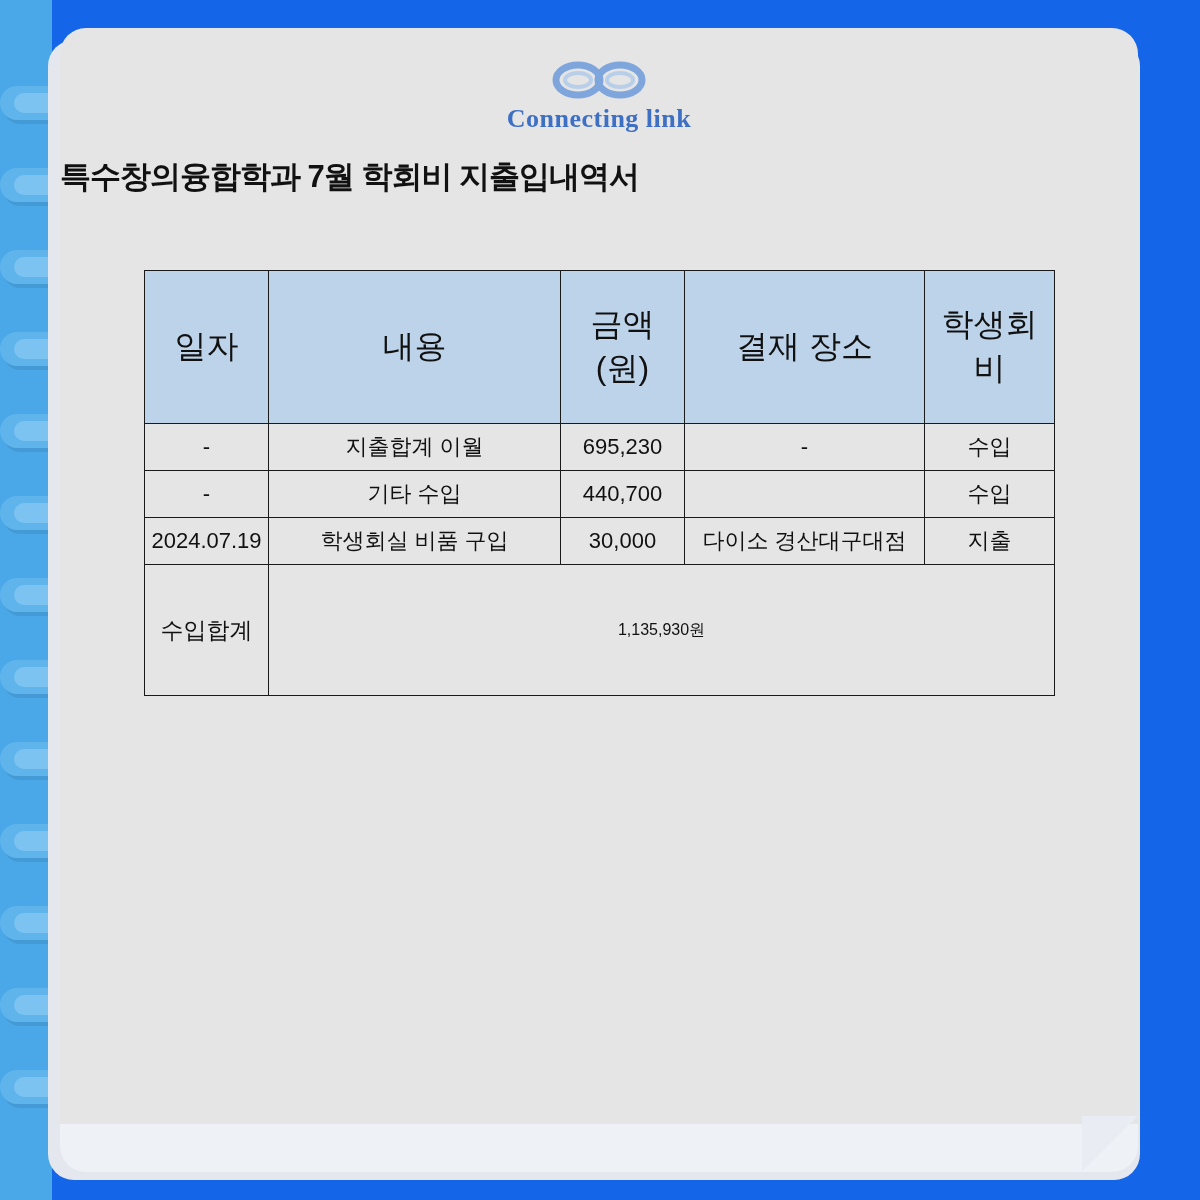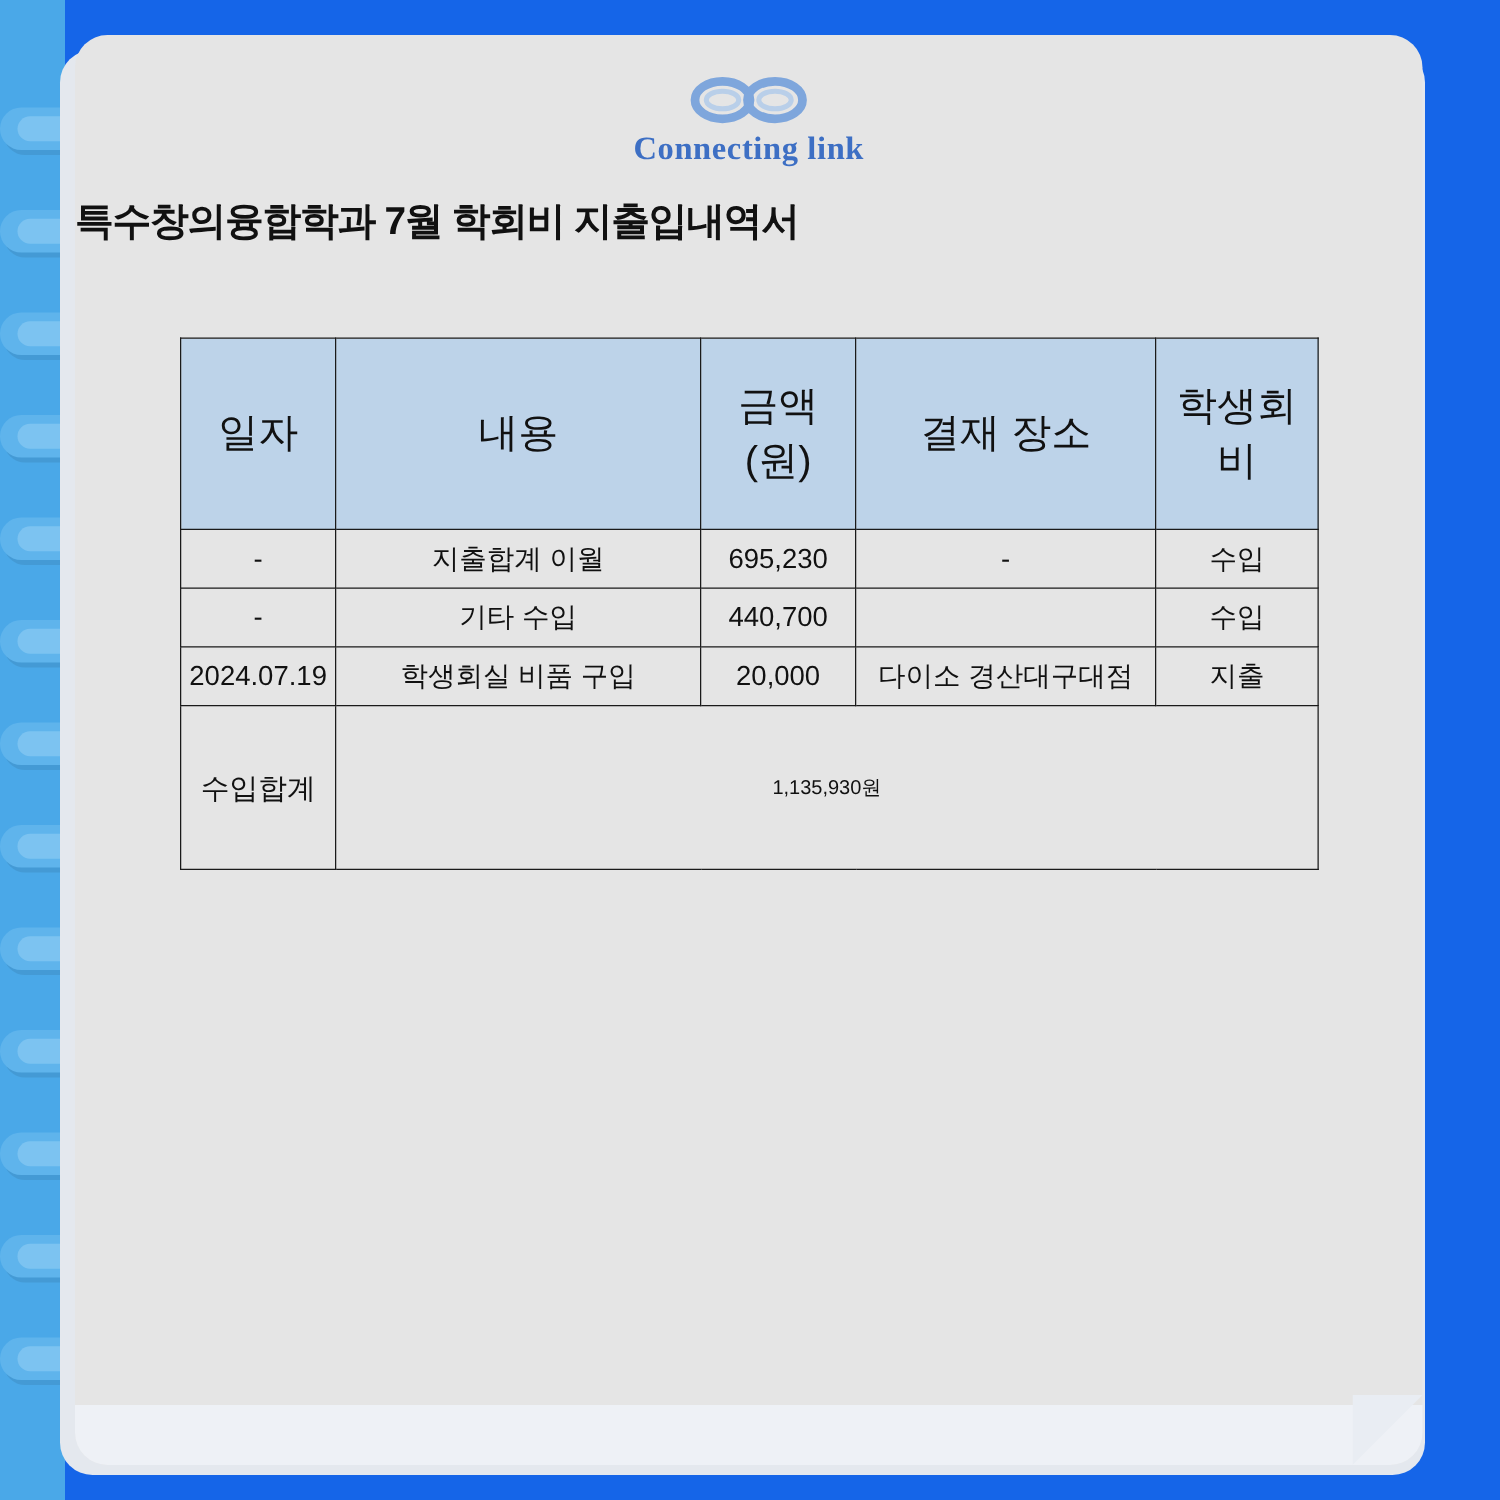--- a/index.html
+++ b/index.html
@@ -244,21 +244,21 @@
           <tr>
             <td>-</td>
             <td>기타 수입</td>
             <td>440,700</td>
             <td></td>
             <td>수입</td>
           </tr>
           <tr>
             <td>2024.07.19</td>
             <td>학생회실 비품 구입</td>
-            <td>20,000</td>
+            <td>30,000</td>
             <td>다이소 경산대구대점</td>
             <td>지출</td>
           </tr>
 
           <tr class="summary-row">
             <td class="summary-label">수입합계</td>
             <td class="summary-value" colspan="4">1,135,930원</td>
           </tr>
         </tbody>
       </table>

